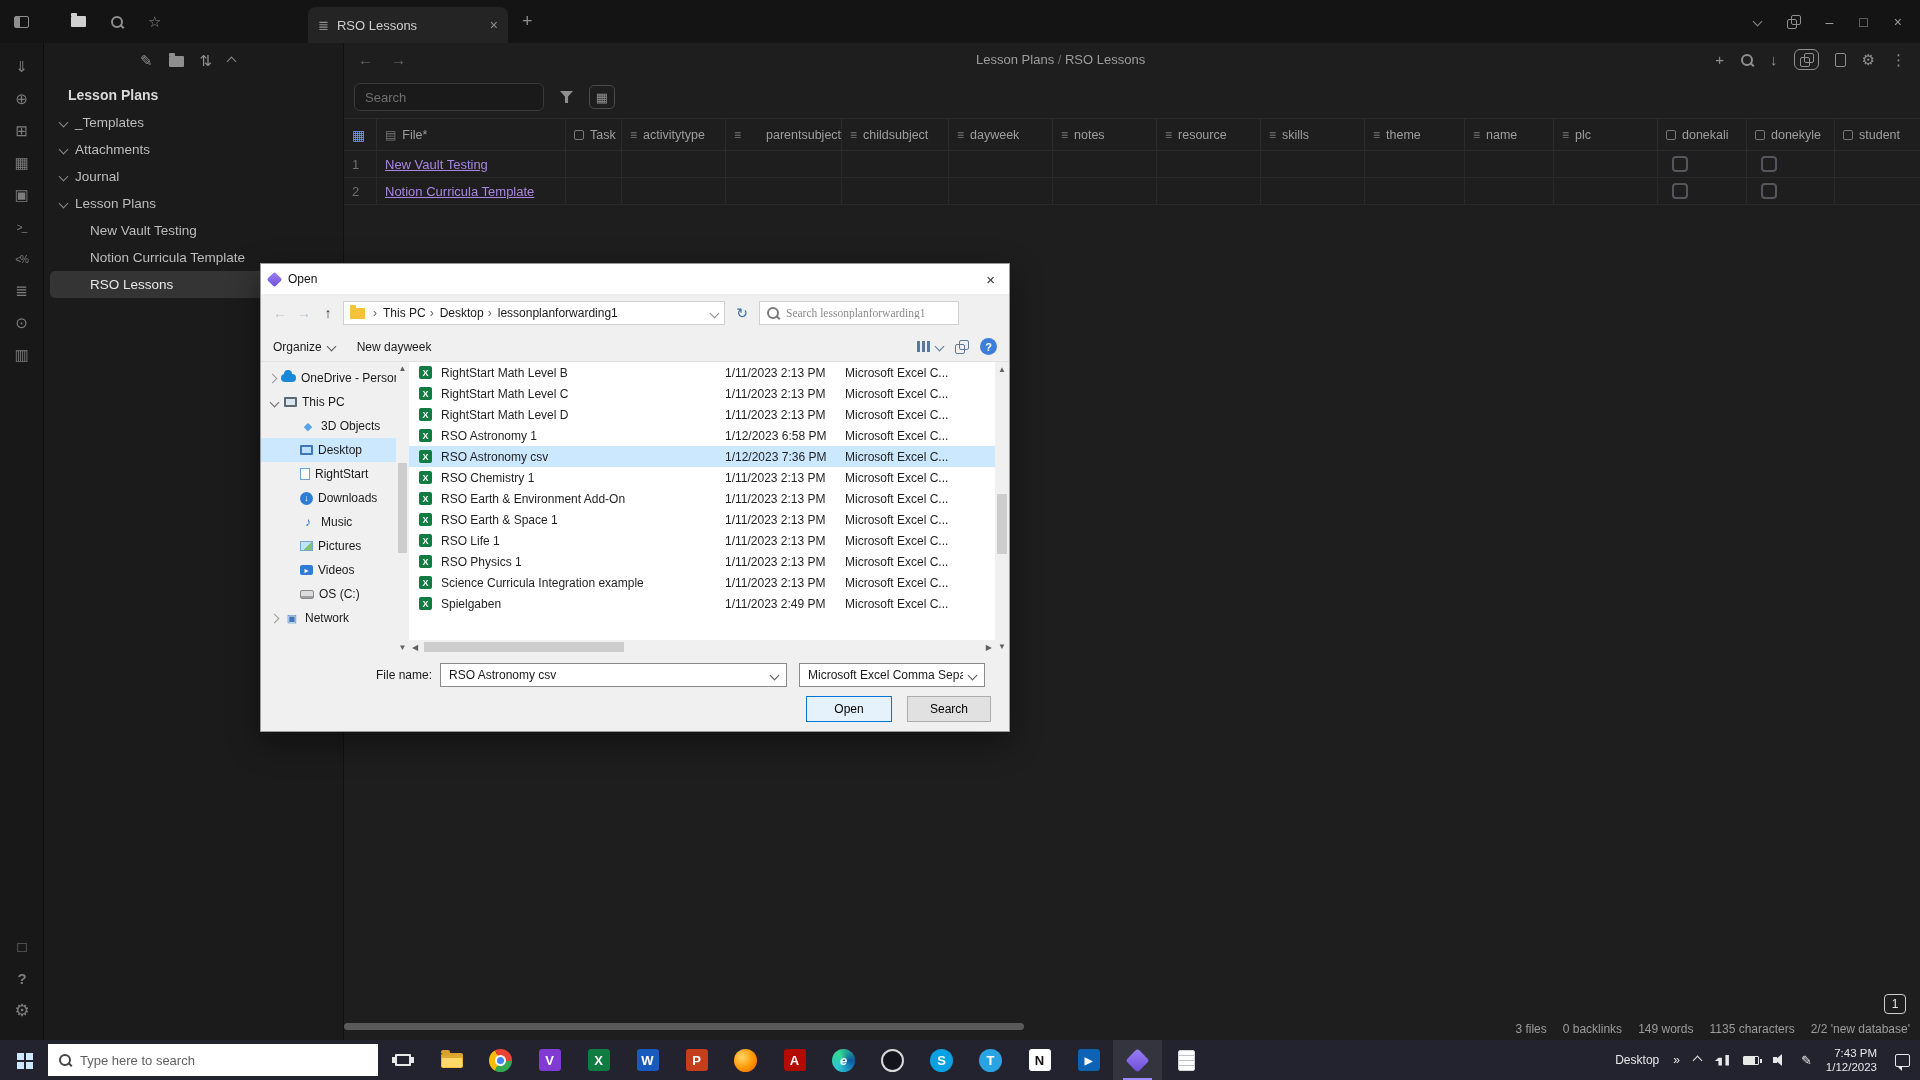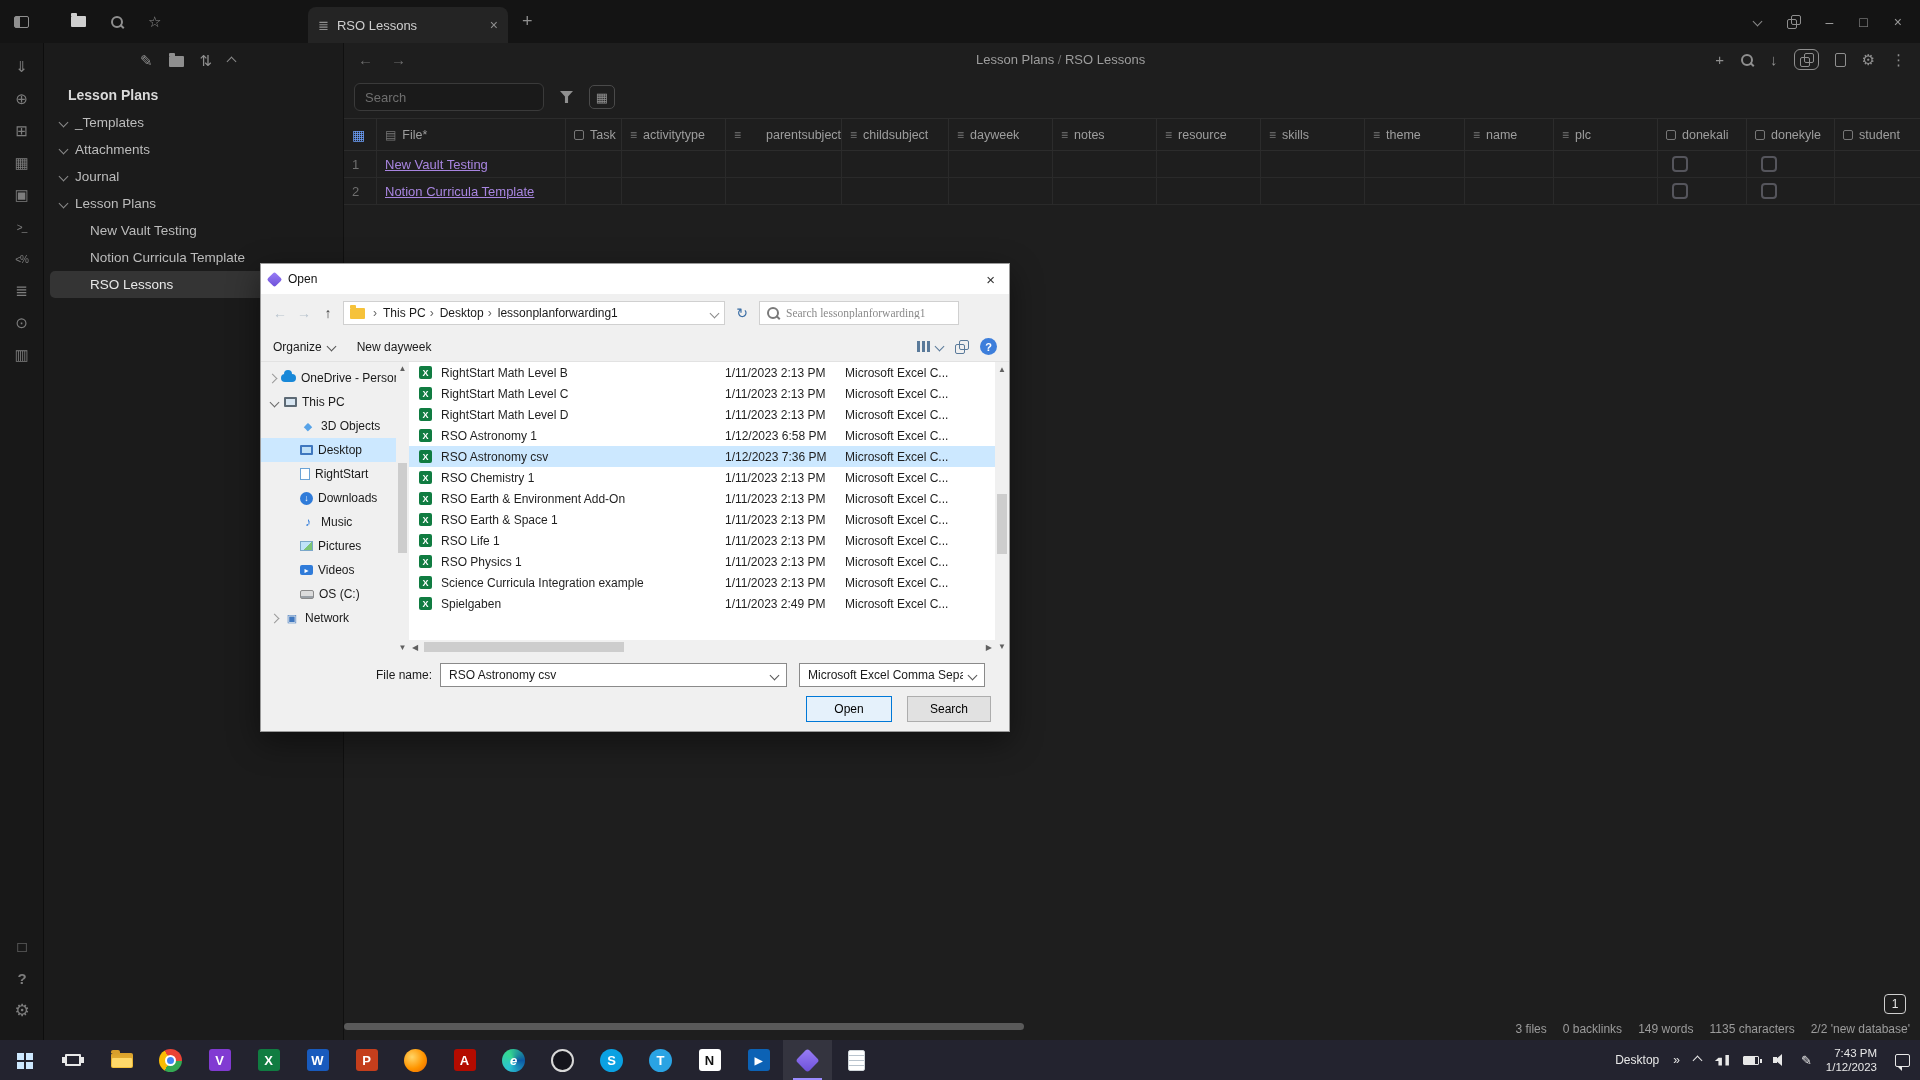--- a/index.html
+++ b/index.html
@@ -755,20 +755,24 @@
       <button class="wbtn primary">Open</button>
       <button class="wbtn cancel">Search</button>
     </div>
   </div>
 </div>
 
 <div class="taskbar">
   <div class="start">
       <span class="win-logo"></span>
     </div>
+  <div class="tb-search">
+    <span class="ic-search"></span>
+    <input placeholder="Type here to search" style="">
+  </div>
   <div class="tb-apps">
 
       <div class="tb-app" data-app="task-view">
         <span class="tb-glyph"></span>
       </div>
 
       <div class="tb-app" data-app="file-explorer">
         <span class="tb-glyph"></span>
       </div>
 

